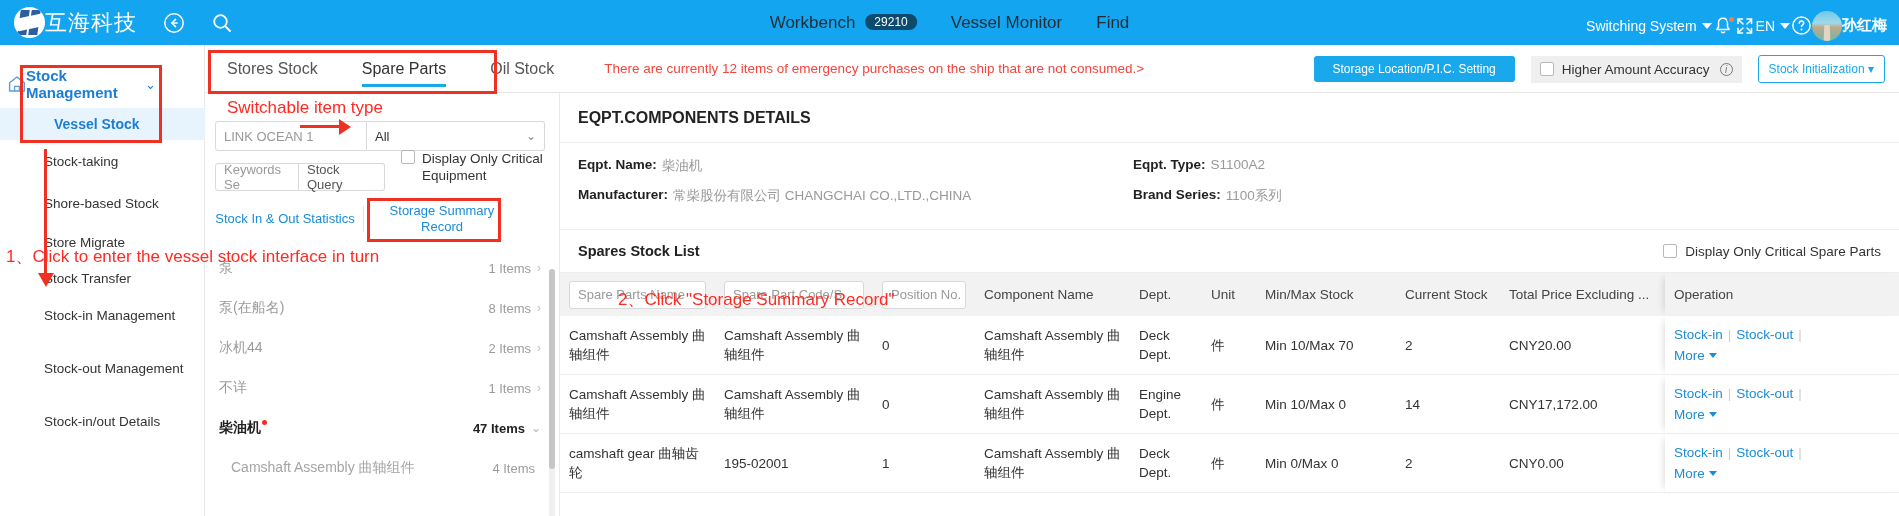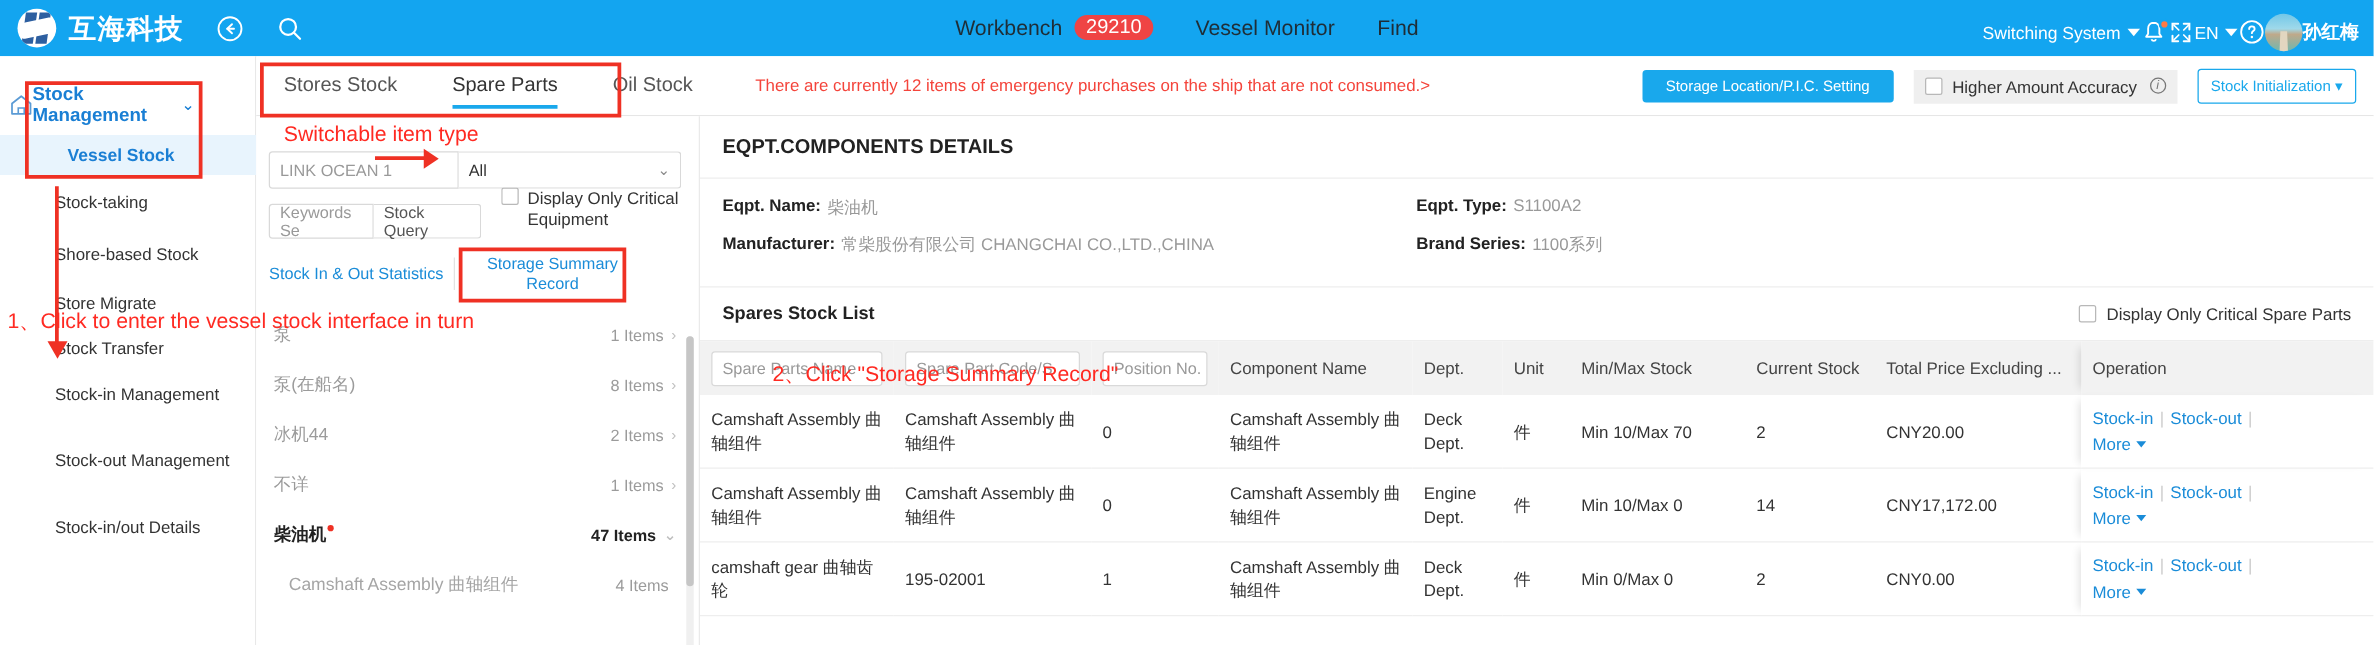--- a/index.html
+++ b/index.html
@@ -34,38 +34,38 @@
     content: ""; position: absolute; left: 16px; top: 3px;
     width: 9px; height: 25px; background: #2d5fa0;
     transform: skewX(-8deg);
   }
   .logo-s {
     position: absolute; left: 3px; top: 9px; width: 25px; height: 13px;
     background: #fff; border-radius: 3px; z-index: 2;
     transform: skewY(-12deg);
   }
   .logo-text {
-    margin-left: 10px; font-size: 22px; font-weight: bold;
+    font-size: 22px; font-weight: normal;
     letter-spacing: 1px; color: #fff; text-align: right;
   }
   .tb-icon {
     margin-left: 26px; width: 22px; height: 22px;
     display: inline-flex; align-items: center; justify-content: center;
     cursor: pointer;
   }
   .tb-icon svg { display: block; }
   .nav-center {
     position: absolute; left: 50%; transform: translateX(-50%);
     display: flex; align-items: center; gap: 34px;
     font-size: 17px; color: #1e2b33;
   }
   .nav-item { cursor: pointer; white-space: nowrap; color: #1f2d36; }
   .badge {
-    display: inline-block; background: #ef4444; color: #fff;
-    border-radius: 11px; padding: 1px 9px; font-size: 16px;
+    display: inline-block; background: #0c4a6e; color: #fff;
+    border-radius: 11px; padding: 1px 9px; font-size: 12px;
     margin-left: 10px; vertical-align: 2px;
   }
   .tb-right {
     position: absolute; right: 12px; top: 0; height: 51px;
     display: flex; align-items: center; font-size: 14px;
   }
   .tb-right .txt { cursor: pointer; white-space: nowrap; color: #fff; font-size: 14px;}
   .caret { display:inline-block; width:0; height:0; margin-left:5px;
            border-left:5px solid transparent; border-right:5px solid transparent;
            border-top:6px solid #fff; vertical-align: 2px; }
@@ -145,21 +145,21 @@
   .tabbar-right {
     position: absolute; right: 14px; top: 0; height: 48px;
     display: flex; align-items: center; gap: 16px;
   }
   .btn-primary {
     background: #19a8ec; color: #fff; border: none; border-radius: 3px;
     padding: 6px 19px; font-size: 12px; cursor: pointer;
     font-family: inherit; white-space: nowrap;
   }
   .chk-pill {
-    background: #efefef; padding: 6px 9px; display: flex; 
+    background: #efefef; padding: 6px 9px; display: flex; align-items: center;
     gap: 8px; font-size: 13.5px; color: #333; cursor: pointer; white-space: nowrap;
   }
   .chkbox {
     width: 14px; height: 14px; border: 1px solid #b8b8b8; background: #fff;
     border-radius: 2px; flex: none;
   }
   .info-c {
     display: inline-block; width: 13px; height: 13px; border: 1px solid #777;
     border-radius: 50%; font-size: 10px; line-height: 11px; text-align: center;
     color: #777; font-style: italic; margin-left: 2px;

